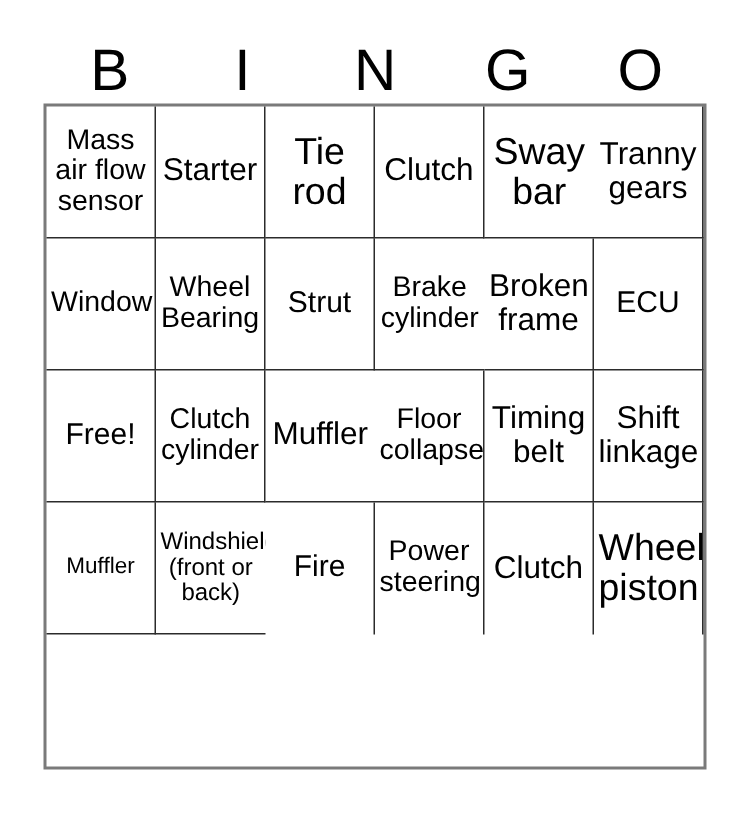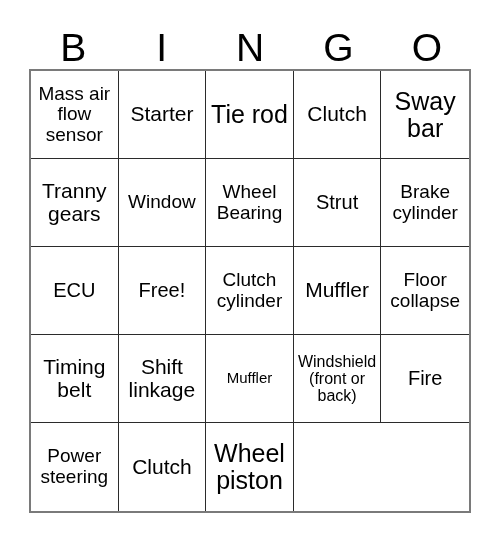--- a/index.html
+++ b/index.html
@@ -40,21 +40,21 @@
   }
   #grid {
     width: 442px;
     height: 444px;
     border-top: 2px solid #7a7a7a;
     border-left: 2px solid #7a7a7a;
     border-right: 2px solid #7a7a7a;
     border-bottom: 2px solid #7a7a7a;
     box-sizing: border-box;
     display: grid;
-    grid-template-columns: repeat(5, 1fr);
+    grid-template-columns: repeat(6, 1fr);
     grid-template-rows: repeat(5, 1fr);
   }
   .cell {
     border-right: 1px solid #2b2b2b;
     border-bottom: 1px solid #2b2b2b;
     box-sizing: border-box;
     display: flex;
     align-items: center;
     justify-content: center;
     text-align: center;
@@ -116,20 +116,23 @@
         <span class="cell-text fs-sm">Wheel Bearing</span>
       </div>
     <div class="cell">
         <span class="cell-text fs-xl">Strut</span>
       </div>
     <div class="cell">
         <span class="cell-text fs-sm">Brake cylinder</span>
       </div>
 
     <div class="cell">
+        <span class="cell-text fs-md">Broken frame</span>
+      </div>
+    <div class="cell">
         <span class="cell-text fs-xl">ECU</span>
       </div>
     <div class="cell">
         <span class="cell-text fs-xl">Free!</span>
       </div>
     <div class="cell">
         <span class="cell-text fs-sm">Clutch cylinder</span>
       </div>
 
     <div class="cell">

